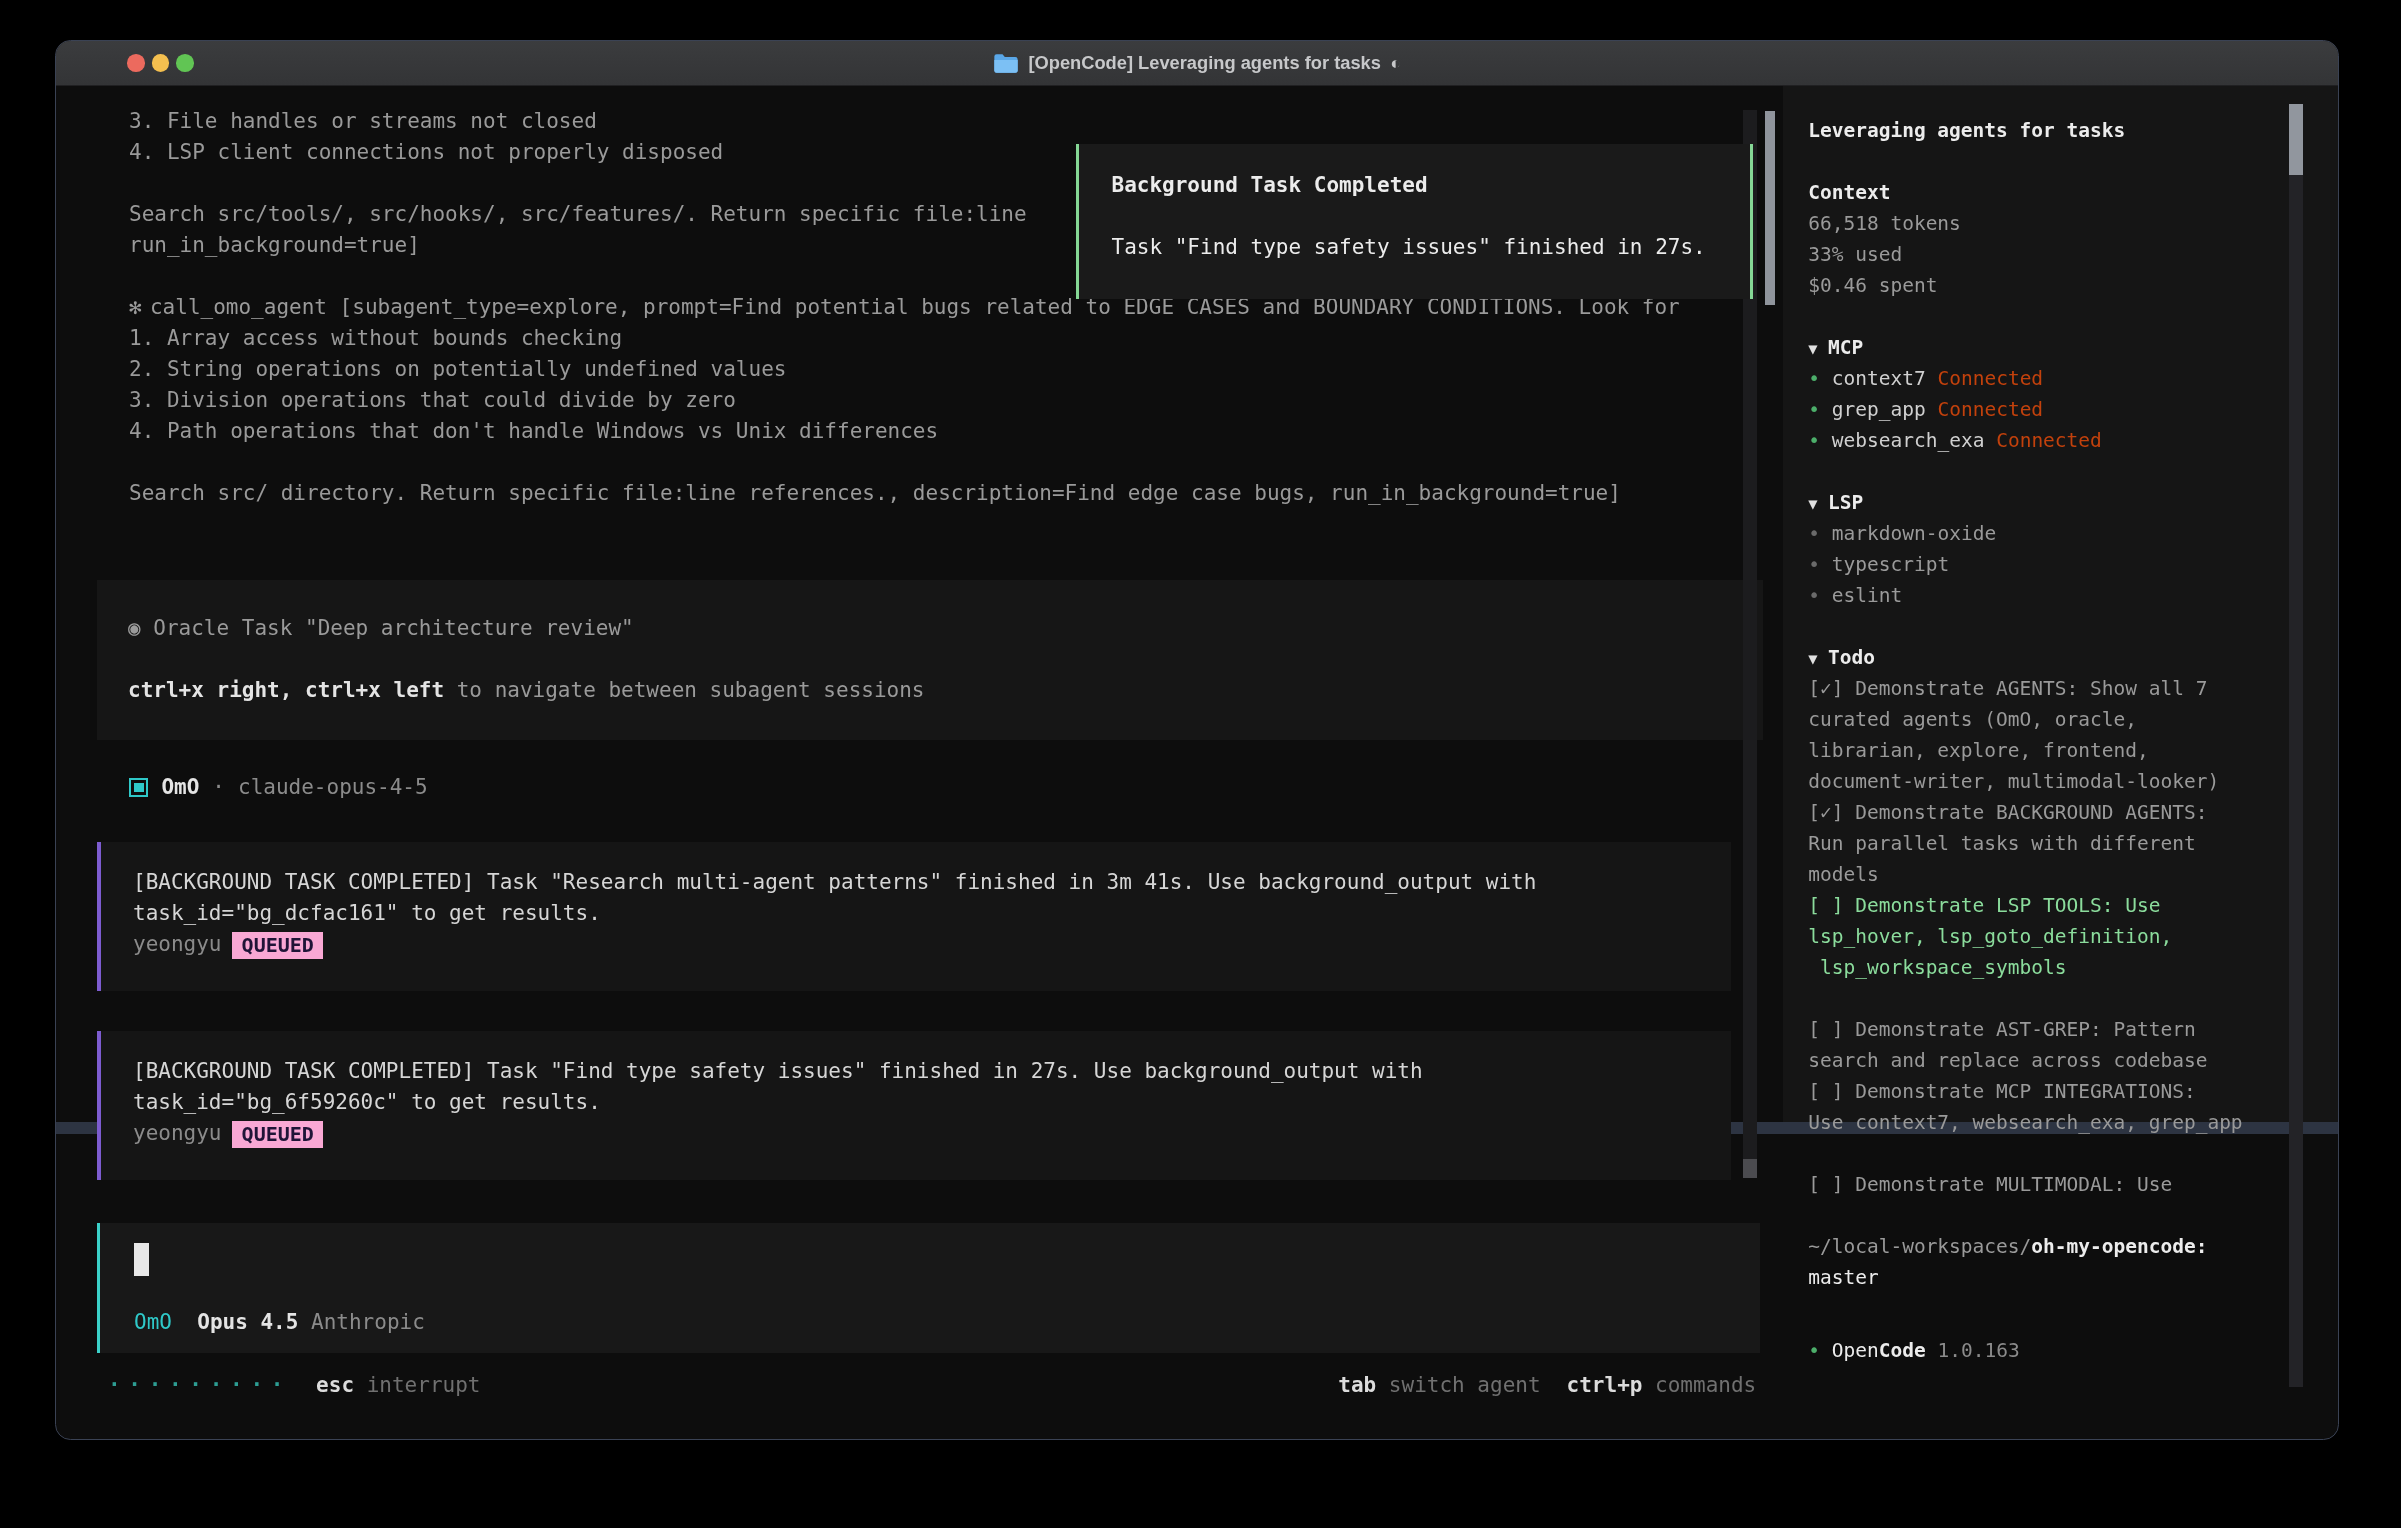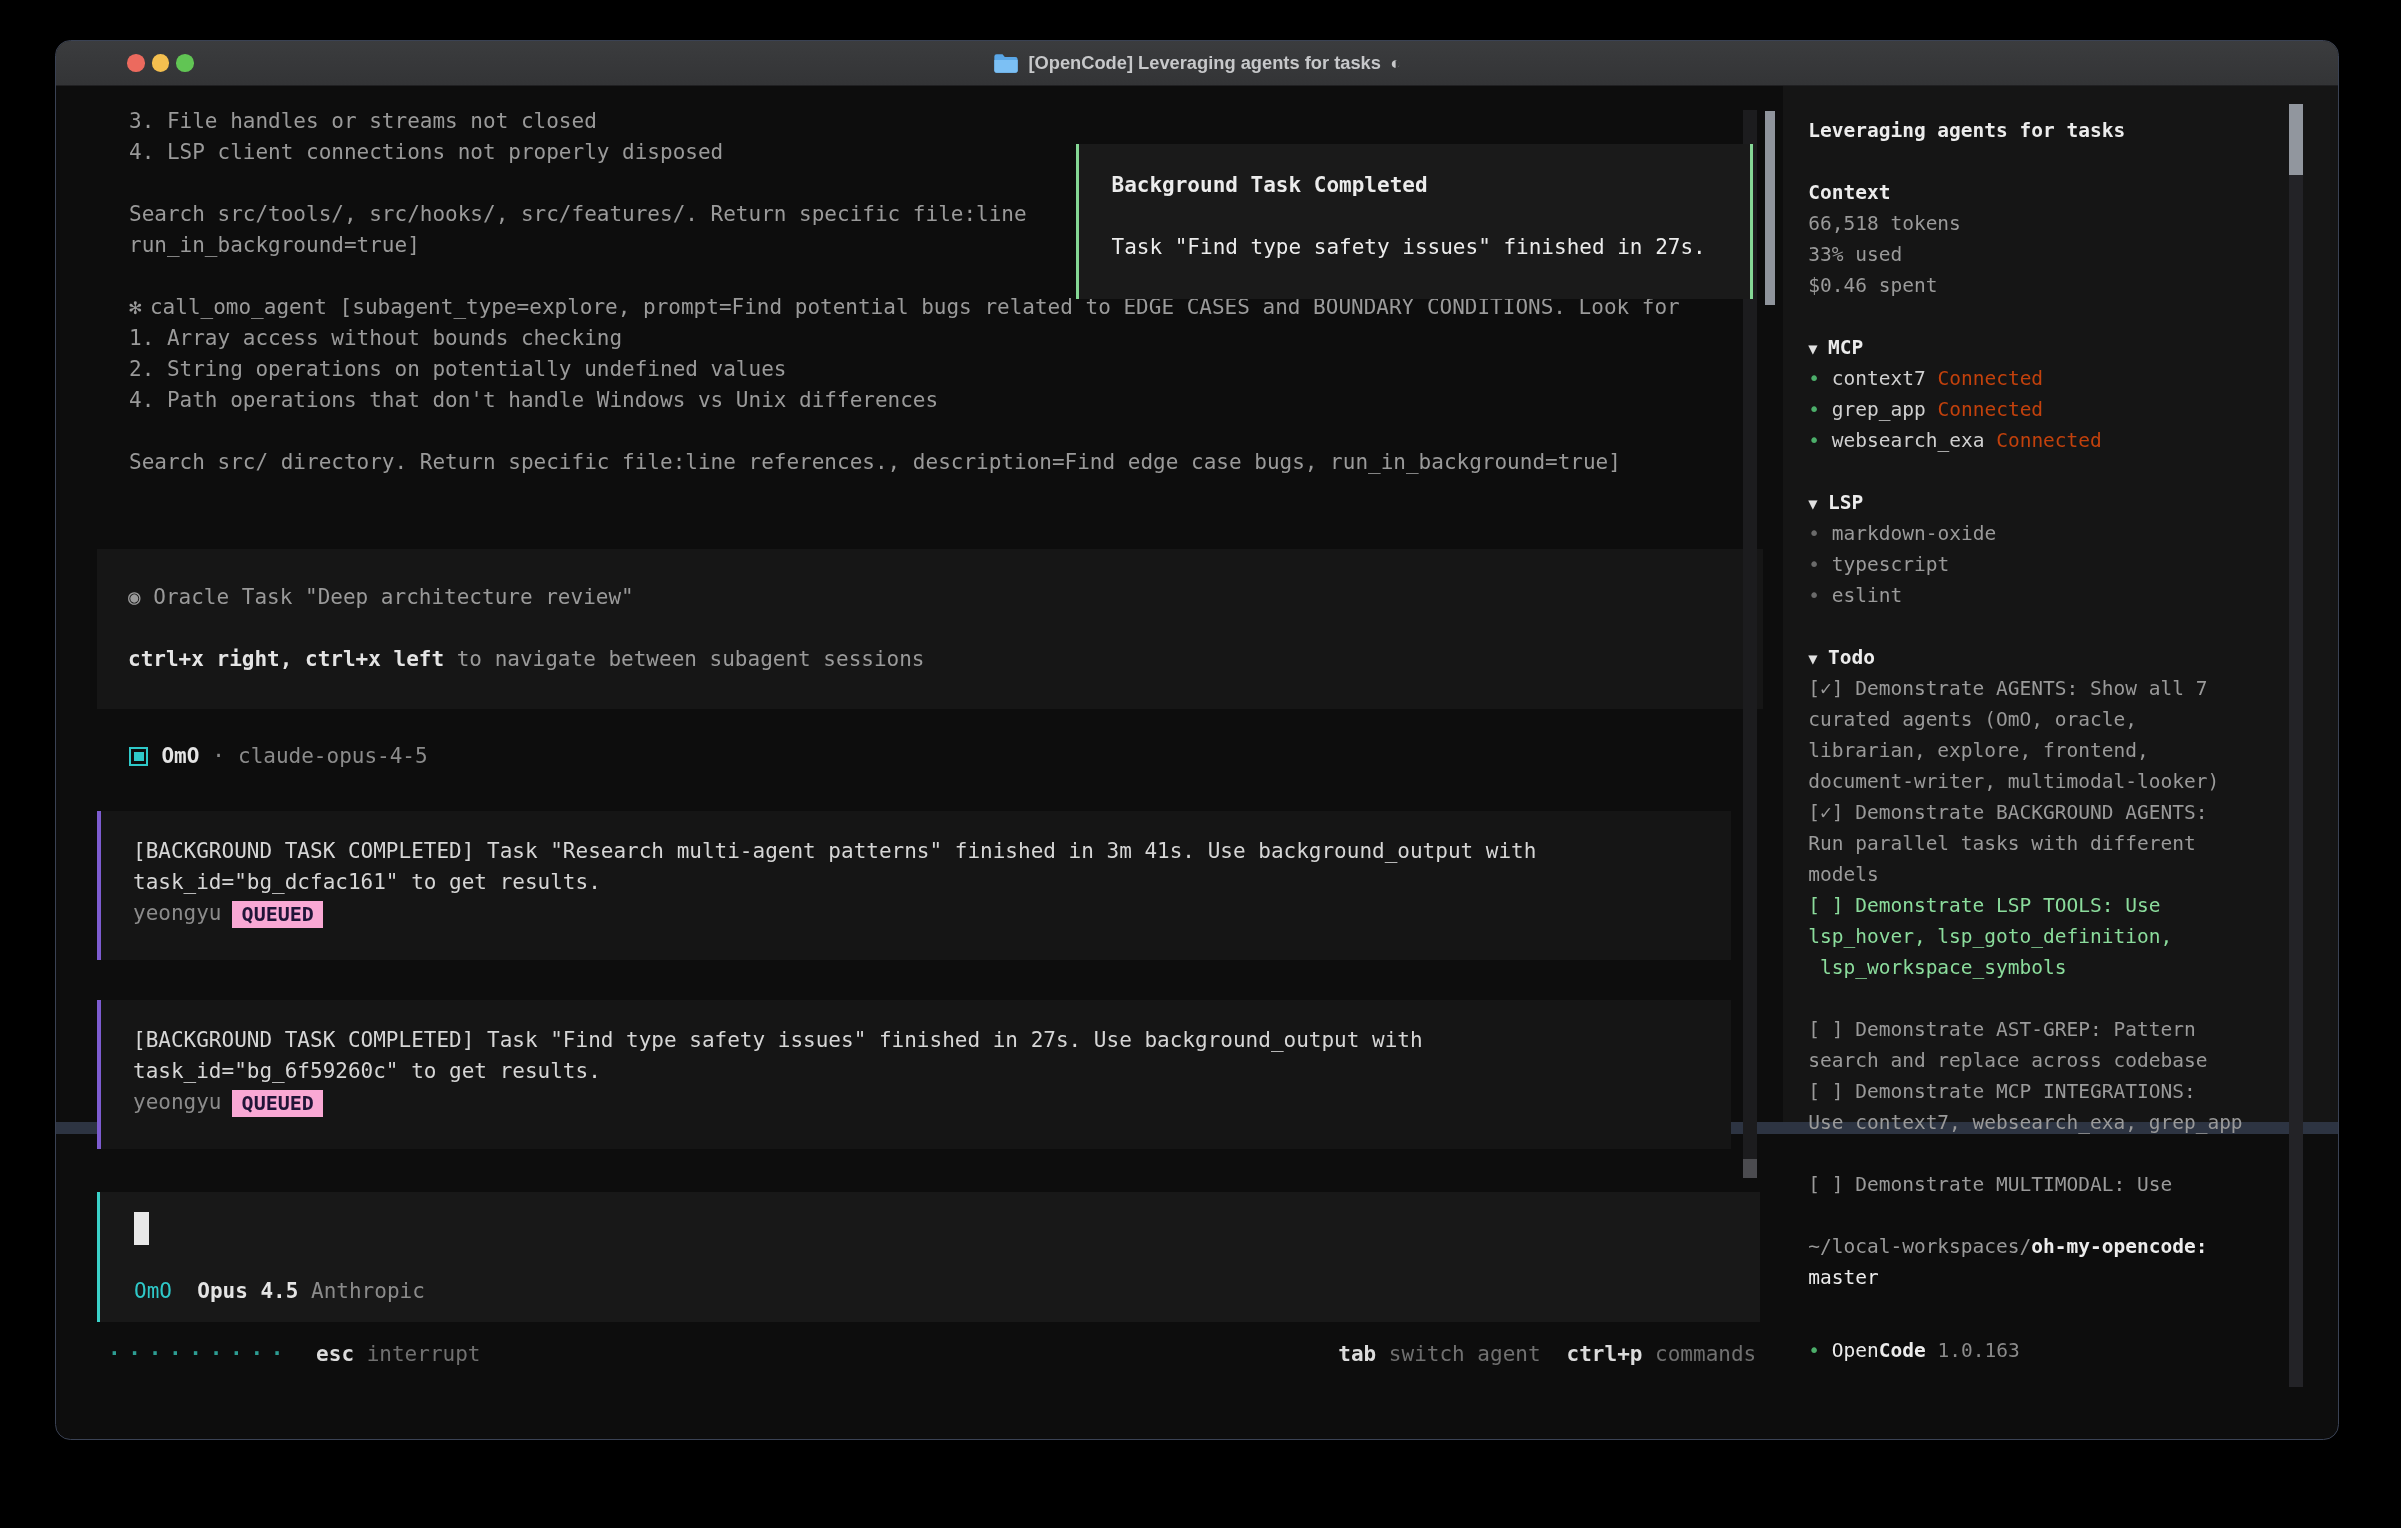--- a/index.html
+++ b/index.html
@@ -120,20 +120,21 @@
         <div class="ln txt-gray">3. File handles or streams not closed</div>
         <div class="ln txt-gray">4. LSP client connections not properly disposed</div>
         <div class="gap"></div>
         <div class="ln txt-gray">Search src/tools/, src/hooks/, src/features/. Return specific file:line</div>
         <div class="ln txt-gray">run_in_background=true]</div>
         <div class="gap"></div>
 
         <div class="ln txt-gray"><span class="tool-icon">✻</span><span>call_omo_agent [subagent_type=explore, prompt=Find potential bugs related to EDGE CASES and BOUNDARY CONDITIONS. Look for</span></div>
         <div class="ln txt-gray">1. Array access without bounds checking</div>
         <div class="ln txt-gray">2. String operations on potentially undefined values</div>
+        <div class="ln txt-gray">3. Division operations that could divide by zero</div>
         <div class="ln txt-gray">4. Path operations that don't handle Windows vs Unix differences</div>
         <div class="gap"></div>
         <div class="ln txt-gray">Search src/ directory. Return specific file:line references., description=Find edge case bugs, run_in_background=true]</div>
 
         <div class="oracle-box">
           <div class="ln txt-gray">◉ Oracle Task "Deep architecture review"</div>
           <div class="gap"></div>
           <div class="ln"><span class="hint-strong">ctrl+x right, ctrl+x left</span><span class="txt-gray"> to navigate between subagent sessions</span></div>
         </div>
 

